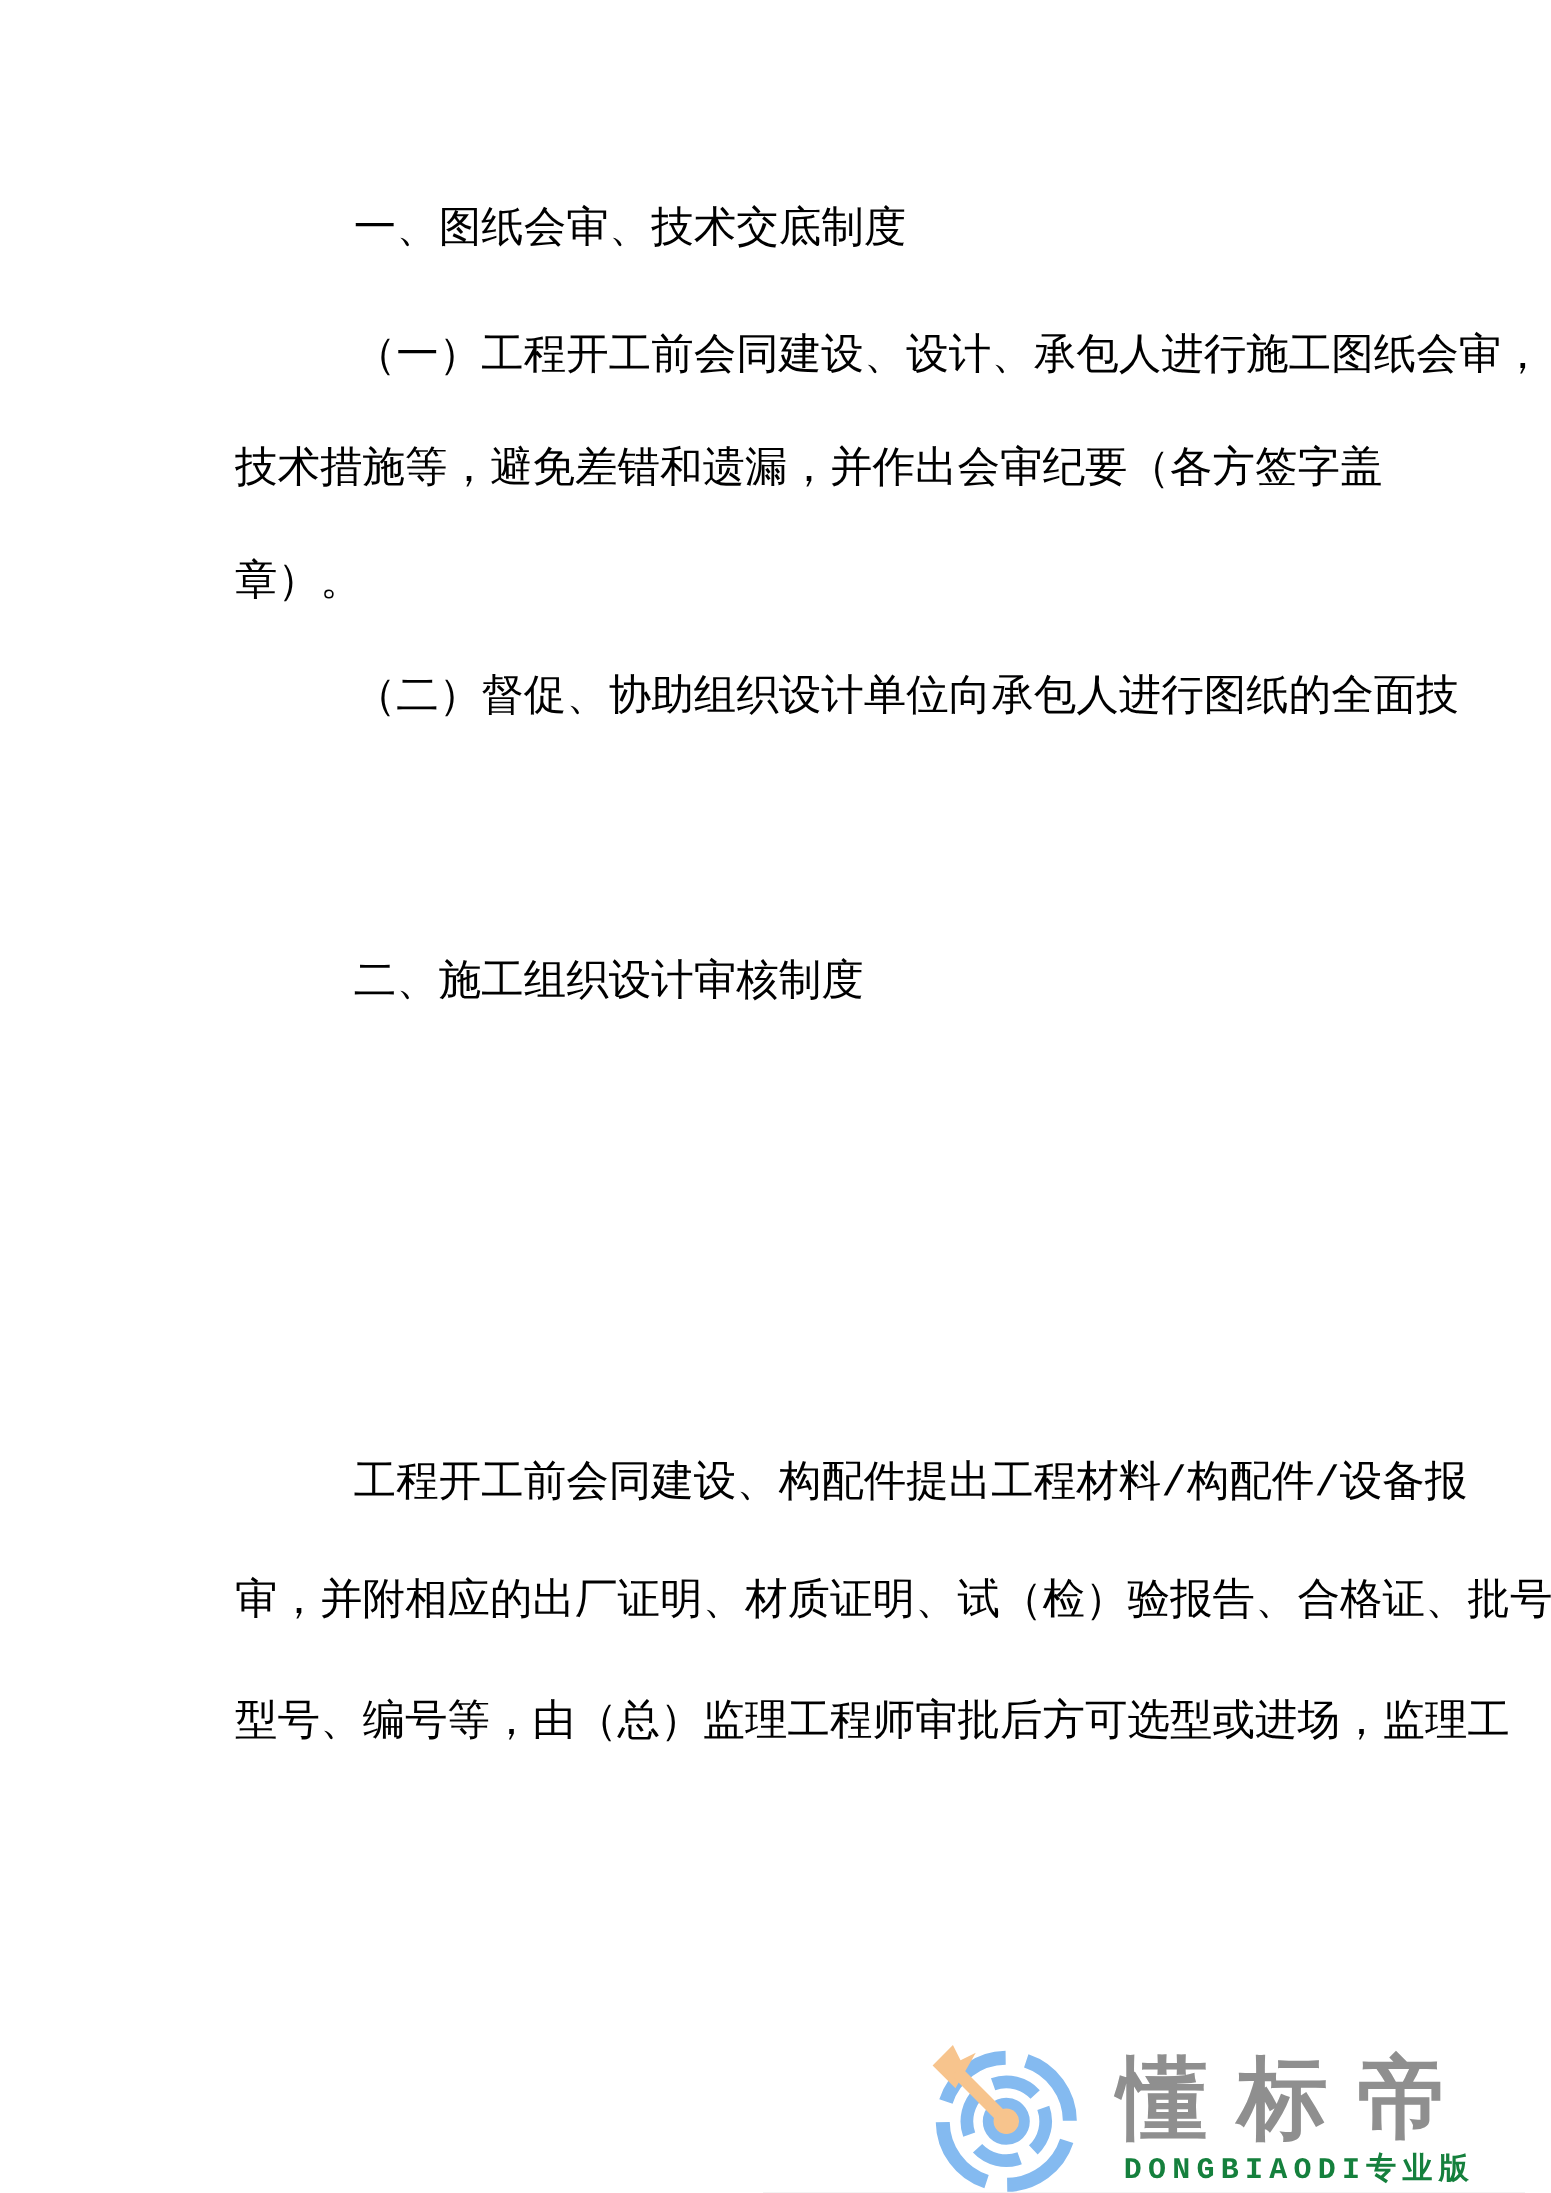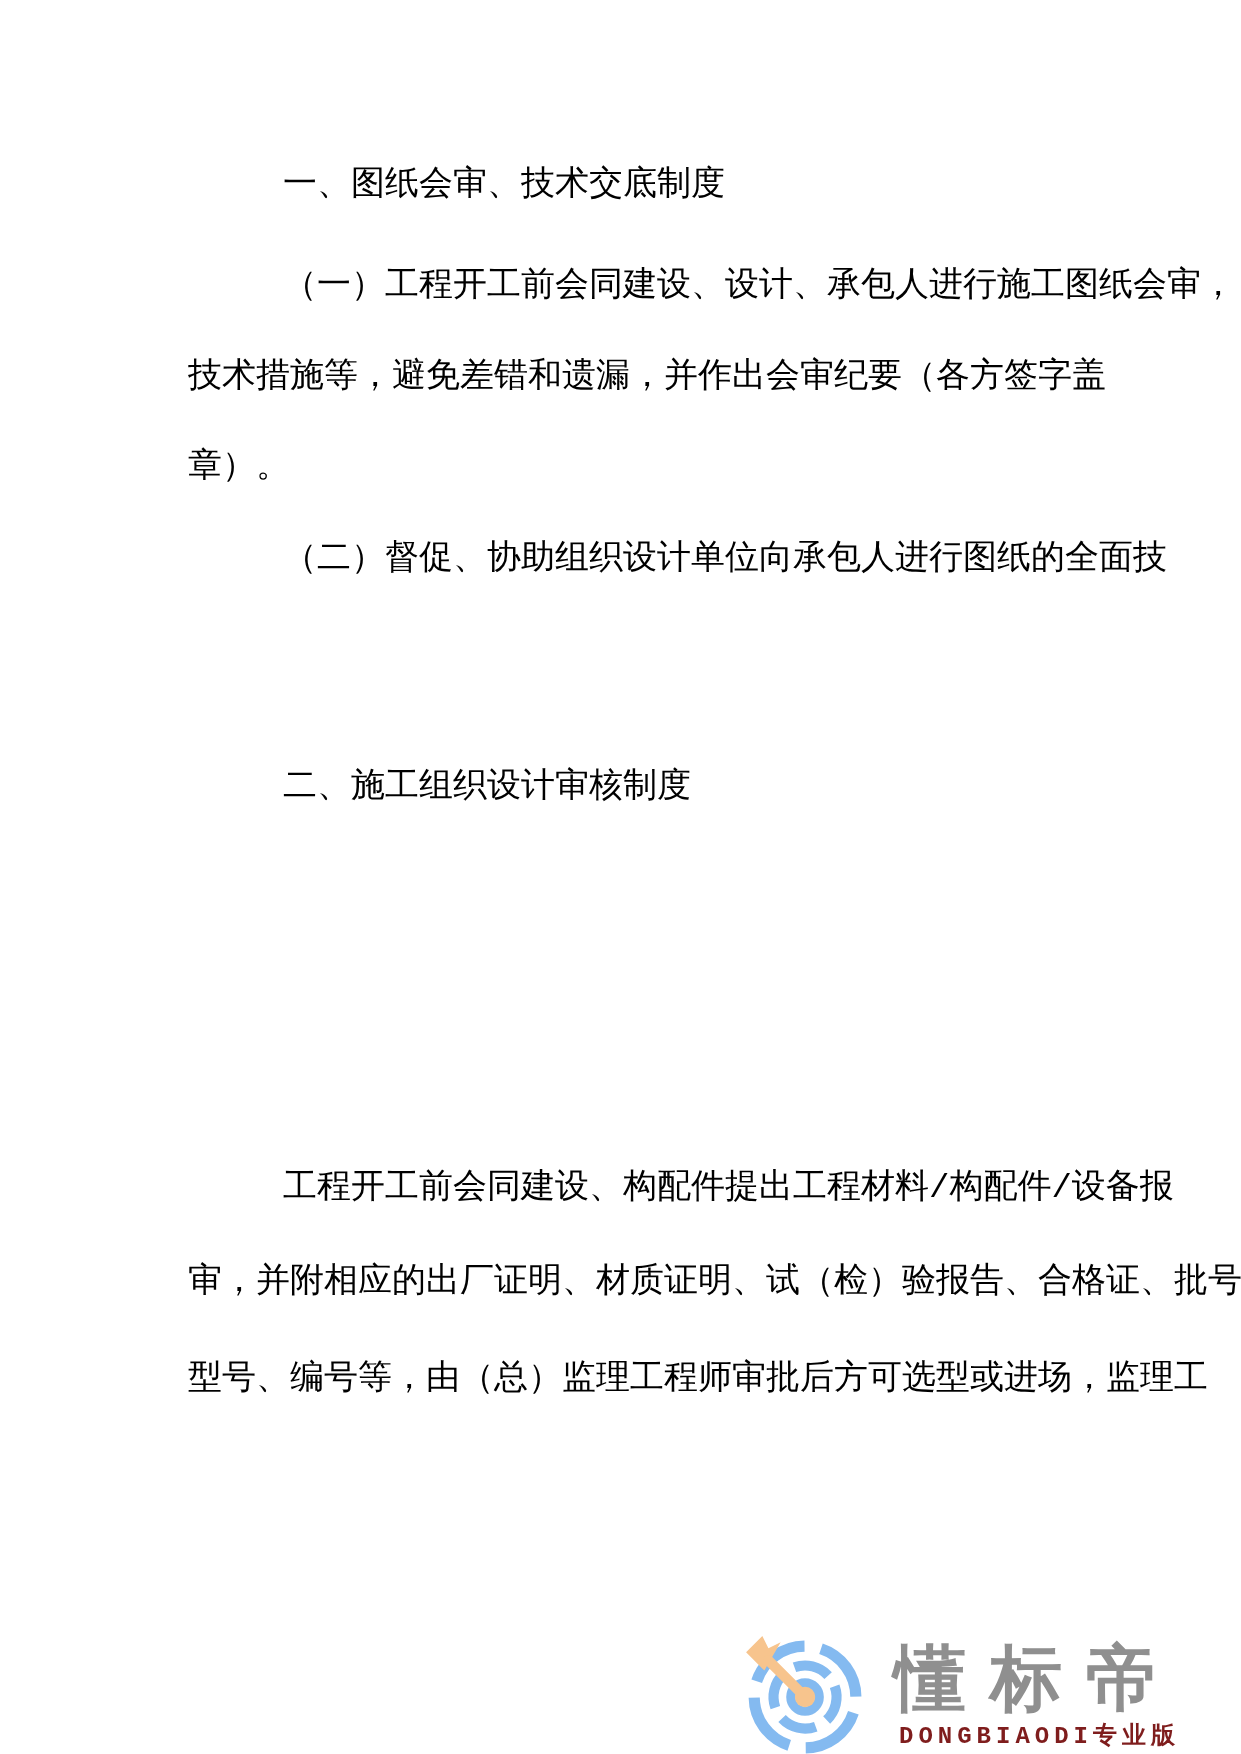--- a/index.html
+++ b/index.html
@@ -30,21 +30,21 @@
     position:absolute;left:154px;top:6px;
     font-size:72px;line-height:1;font-weight:700;
     letter-spacing:24px;white-space:nowrap;
     color:#8f8f8f;
     margin-top:12px;
   }
   #wm-sub{
     position:absolute;left:159px;top:95px;
     font-size:24px;line-height:1;font-weight:700;
     letter-spacing:5px;white-space:nowrap;
-    color:#7f1d1d;
+    color:#15803d;
   }
 </style>
 </head>
 <body>
 
 <div id="page">
 
   <div class="line indented" style="top:168px">一、图纸会审、技术交底制度</div>
   <div class="line indented" style="top:269px">（一）工程开工前会同建设、设计、承包人进行施工图纸会审，</div>
   <div class="line margin-left" style="top:360px">技术措施等，避免差错和遗漏，并作出会审纪要（各方签字盖</div>

